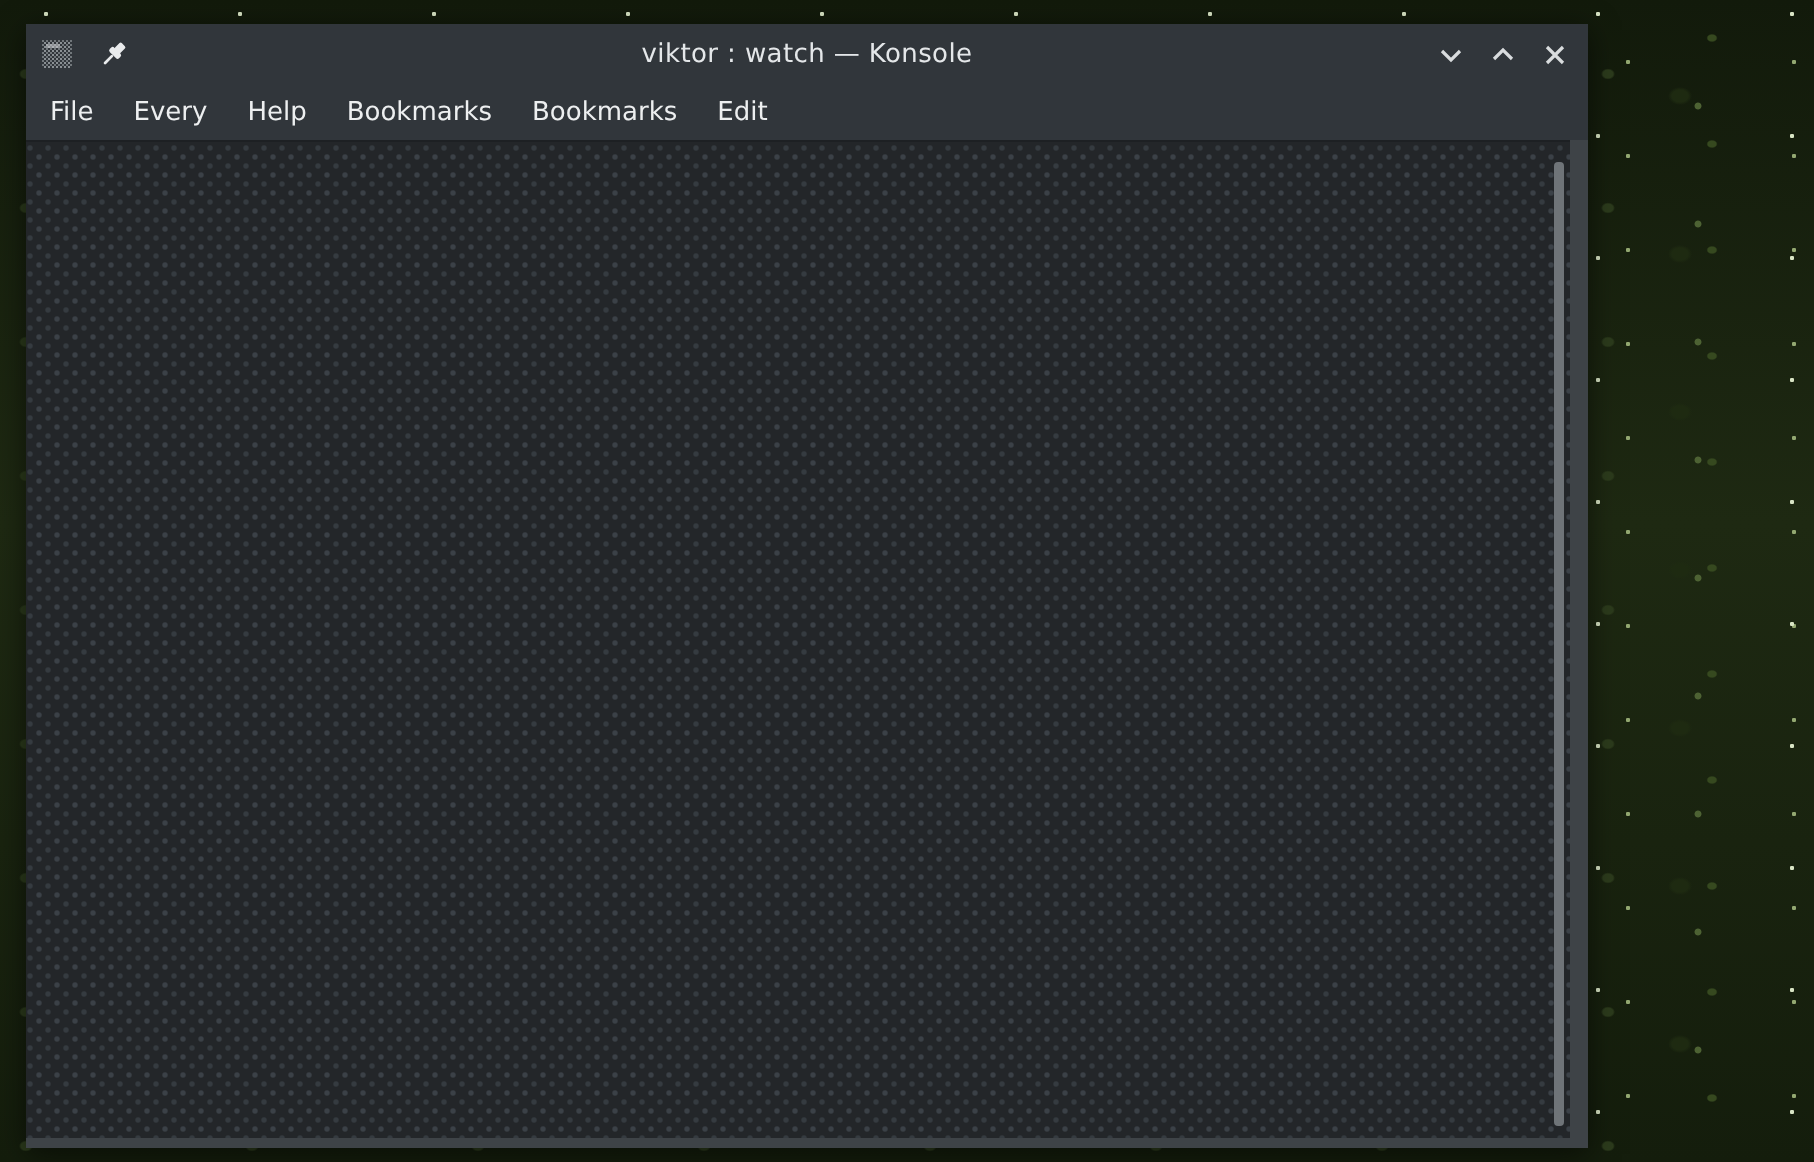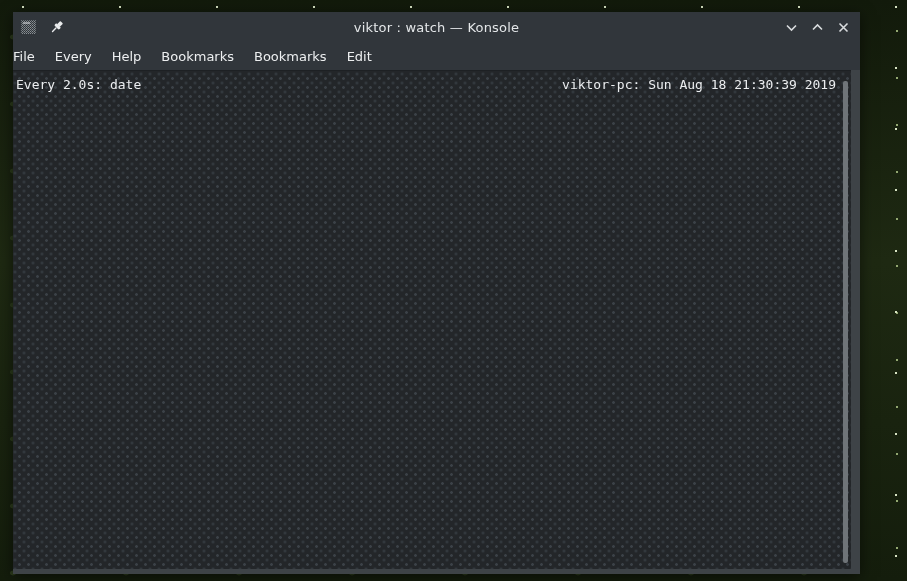--- a/index.html
+++ b/index.html
@@ -18,21 +18,21 @@
       radial-gradient(4px 3px at 55px 19px, #36491f 50%, transparent 70%),
       radial-gradient(8px 6px at 78px 48px, #1e2a11 50%, transparent 75%),
       linear-gradient(180deg, #121a0b, #1e2912 45%, #141d0c);
     background-size: 97px 61px, 83px 47px, 101px 59px, 71px 43px,
                      113px 67px, 89px 53px, 127px 79px, 100% 100%;
     font-family:"DejaVu Sans","Liberation Sans",sans-serif;
   }
 
   
   .window {
-    position:absolute; left:13px; top:12px; width:847px; height:562px;
+    position:absolute; left:13px; top:12px; width:781px; height:562px;
     display:flex; flex-direction:column;
     box-shadow:0 3px 14px rgba(0,0,0,.55);
     background:var(--titlebar_bg,#31363b);
   }
 
   .titlebar {
     position:relative; height:31px; flex:0 0 31px;
     background:var(--titlebar_bg,#31363b);
     display:flex; align-items:center;
   }
@@ -46,21 +46,21 @@
     position:absolute; right:10px; top:0; height:31px;
     display:flex; align-items:center; gap:13px;
   }
   .win-btn { width:13px; height:13px; display:flex; align-items:center; justify-content:center; cursor:default; }
   .win-btn svg { display:block; }
 
   
   .menubar {
     height:27px; flex:0 0 27px;
     background:var(--titlebar_bg,#31363b);
-    display:flex; align-items:center; 
+    display:flex; align-items:center; padding-left:12px;
   }
   .menu-item {
     color:#edeff0; font-size:13px; margin-right:20px; line-height:27px;
   }
 
   
   .content-row { flex:1 1 auto; display:flex; min-height:0; }
 
   .terminal {
     position:relative; flex:1 1 auto;
@@ -150,24 +150,20 @@
       <span class="menu-item">File</span>
       <span class="menu-item">Every</span>
       <span class="menu-item">Help</span>
       <span class="menu-item">Bookmarks</span>
       <span class="menu-item">Bookmarks</span>
       <span class="menu-item">Edit</span>
     </div>
 
     <div class="content-row">
       <div class="terminal">
-        <div class="term-header">
-          <span>Every 2.0s: date</span>
-          <span>viktor-pc: Sun Aug 18 21:30:39 2019</span>
-        </div>
         <div class="term-line blank"></div>
 
         <div class="cursor-block"></div>
 
         <div class="scrollbar-track">
           <div class="scrollbar-handle"></div>
         </div>
       </div>
       <div class="frame-right"></div>
     </div>

